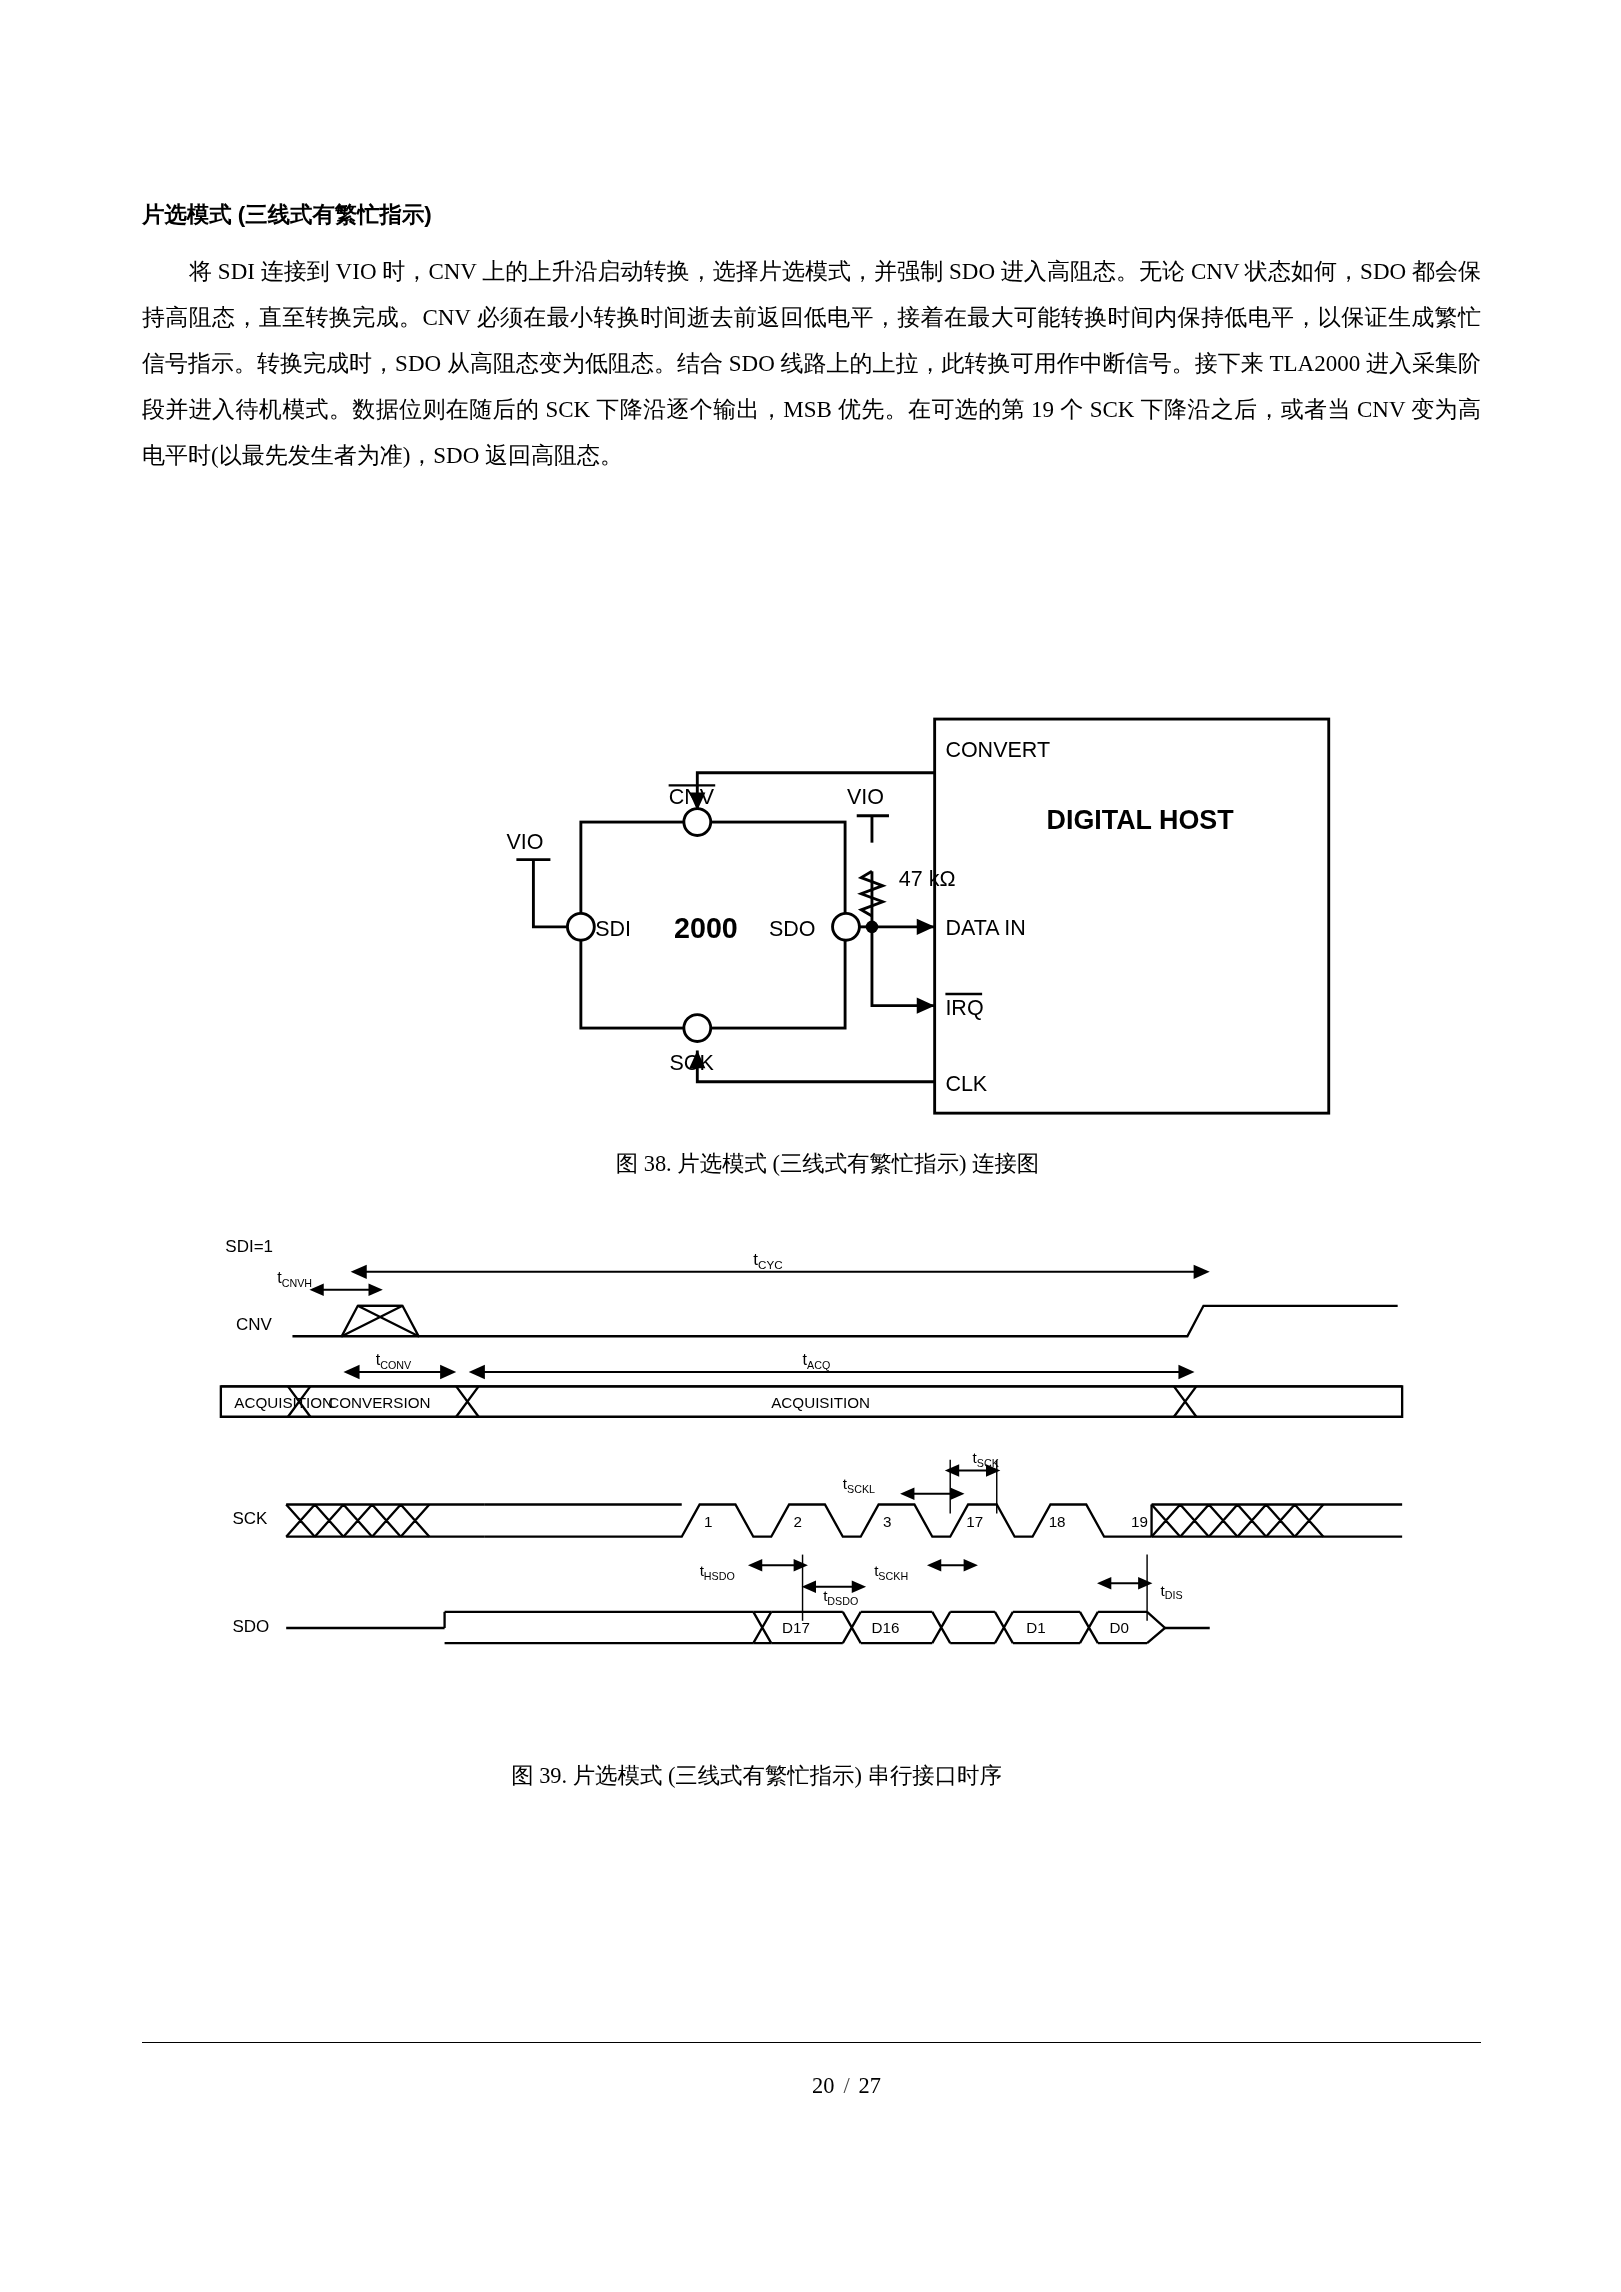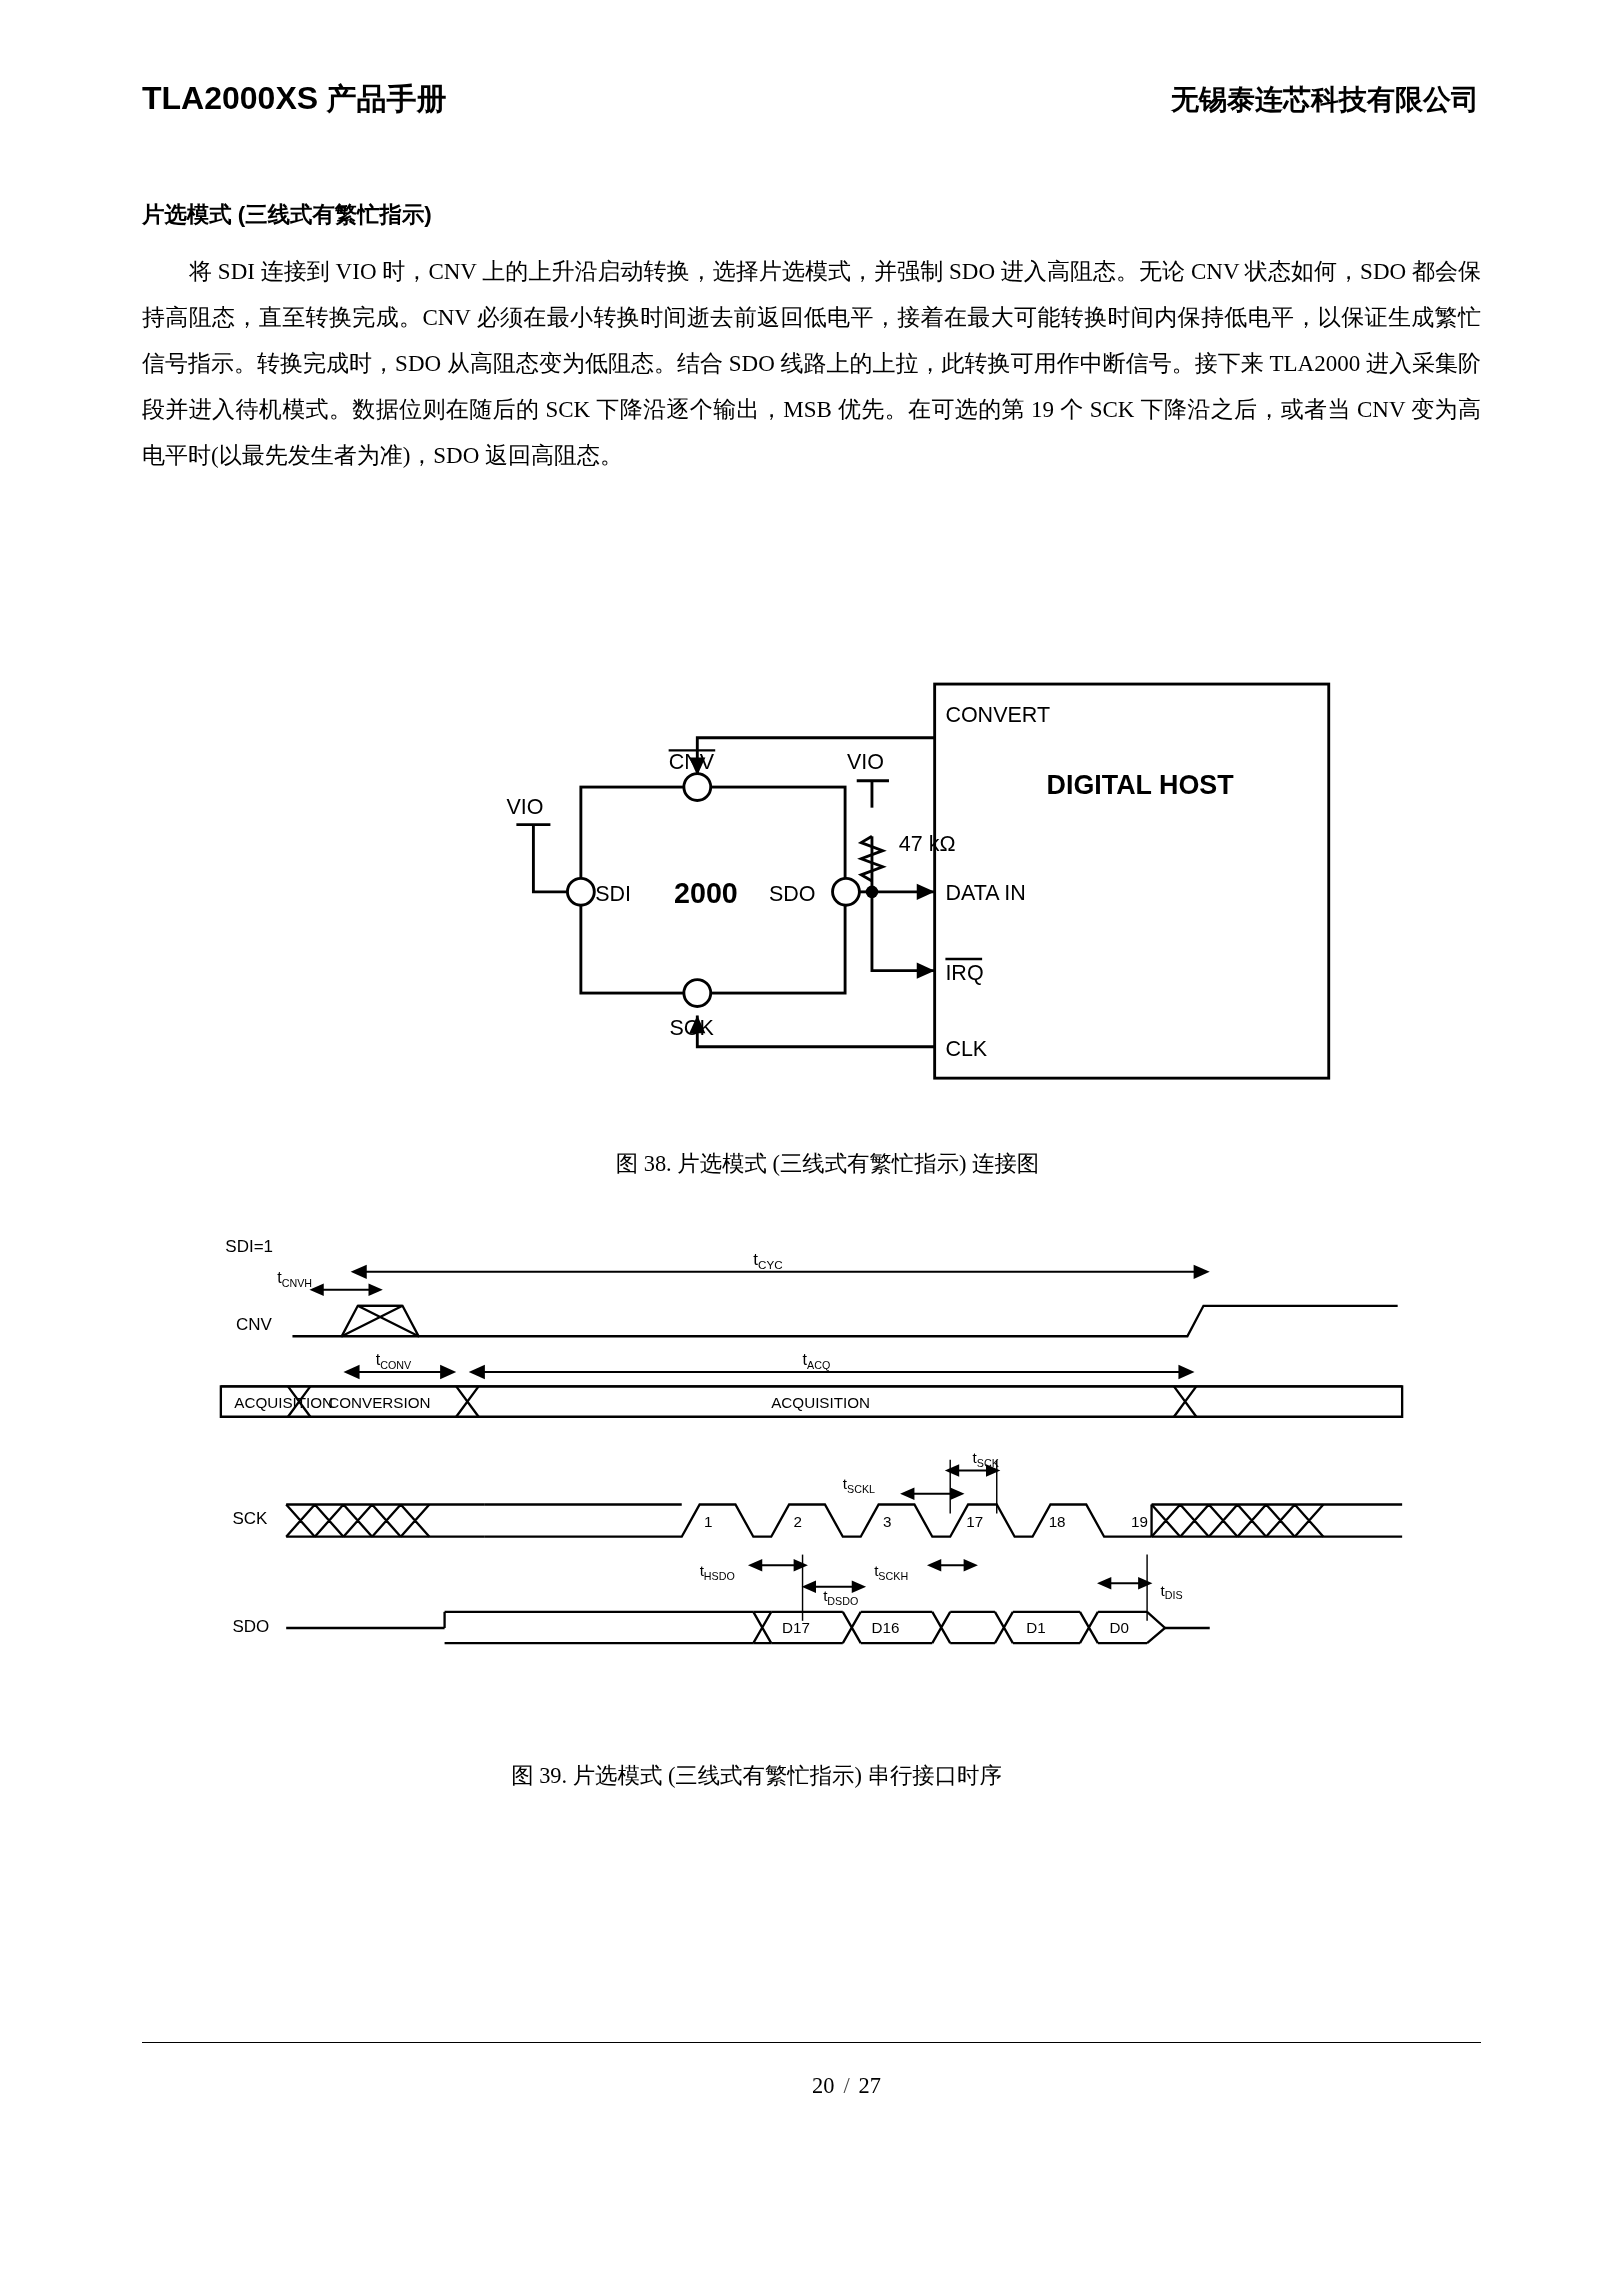--- a/index.html
+++ b/index.html
@@ -67,21 +67,21 @@
     line-height: 46px;
     margin: 0 0 3.6px 0;
     text-align: justify;
     text-justify: inter-ideograph;
     text-indent: 47px;
   }
 
   
   .fig38-wrap {
     position: absolute;
-    top: 675px;
+    top: 710px;
     left: 142px;
     width: 1339px;
     height: 466px;
   }
   .fig38-caption {
     position: absolute;
     top: 1148px;
     left: 0;
     width: 1621px;
     text-align: center;
@@ -130,26 +130,20 @@
     margin: 0 9px;
     color: #444;
   }
   svg { display: block; }
 </style>
 </head>
 <body>
 
 <div class="page">
 
-  <div class="header">
-    <div class="header-left">
-      <span class="model">TLA2000XS</span><span> 产品手册</span>
-    </div>
-    <div class="header-right">无锡泰连芯科技有限公司</div>
-  </div>
 
   <div class="content">
     <div class="section-title">片选模式 (三线式有繁忙指示)</div>
     <p class="para">将 SDI 连接到 VIO 时，CNV 上的上升沿启动转换，选择片选模式，并强制 SDO 进入高阻态。无论 CNV 状态如何，SDO 都会保持高阻态，直至转换完成。CNV 必须在最小转换时间逝去前返回低电平，接着在最大可能转换时间内保持低电平，以保证生成繁忙信号指示。转换完成时，SDO 从高阻态变为低阻态。结合 SDO 线路上的上拉，此转换可用作中断信号。接下来 TLA2000 进入采集阶段并进入待机模式。数据位则在随后的 SCK 下降沿逐个输出，MSB 优先。在可选的第 19 个 SCK 下降沿之后，或者当 CNV 变为高电平时(以最先发生者为准)，SDO 返回高阻态。</p>
   </div>
 
   <div class="fig38-wrap">
     <svg width="1339" height="457" viewBox="0 0 1495 510">
       <g fill="none" stroke="#000" stroke-width="3.2">
 

